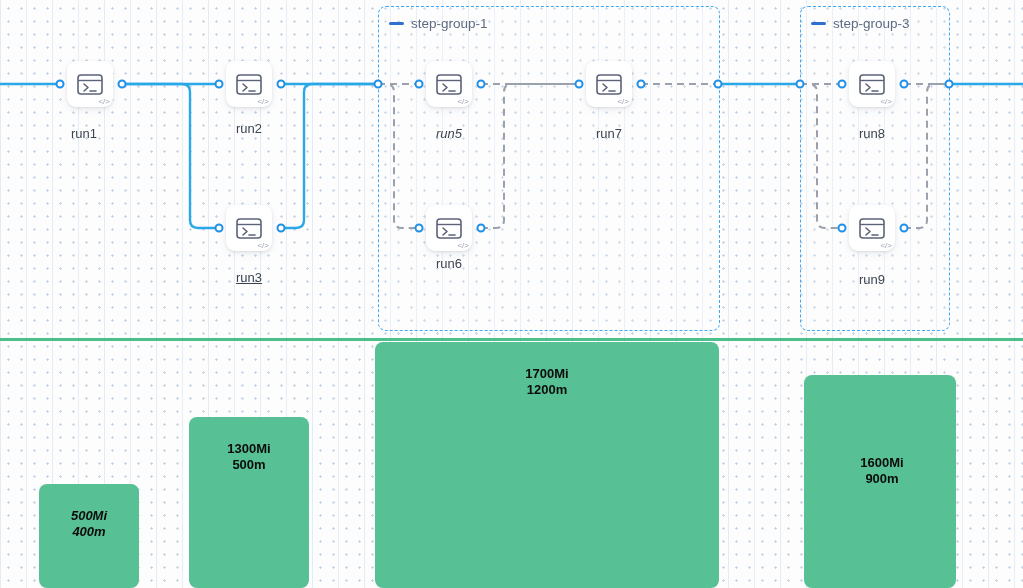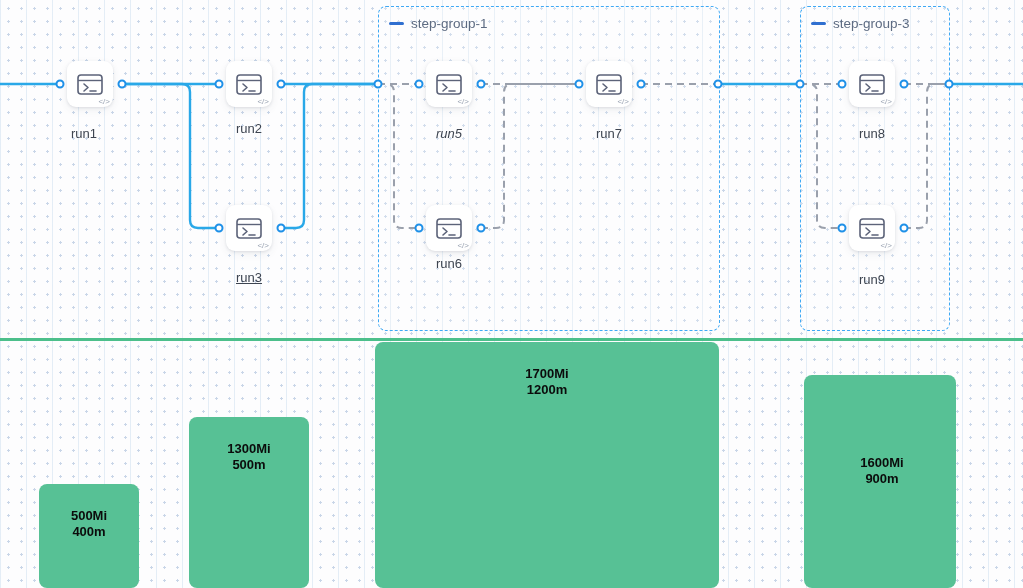--- a/index.html
+++ b/index.html
@@ -260,21 +260,21 @@
       <div class="port" style="left: 904px; top: 84px; border-color: rgb(30, 144, 232);"></div>
       <div class="port" style="left: 842px; top: 228px; border-color: rgb(30, 144, 232);"></div>
       <div class="port" style="left: 904px; top: 228px; border-color: rgb(30, 144, 232);"></div>
       <div class="port" style="left: 949px; top: 84px; border-color: rgb(30, 144, 232);"></div>
     </div>
 
   <div id="divider" style="top: 338px; height: 3px; background: rgb(76, 191, 139);"></div>
 
   <div id="bars-layer">
       <div class="bar" style="left: 39px; top: 484px; width: 100px; height: 104px; background: rgb(87, 193, 149);"></div>
-      <div class="bar-text" style="left: 39px; width: 100px; top: 508px;">500Mi
+      <div class="bar-text" style="left: 39px; width: 100px; top: 508px; font-style: italic;">500Mi
 400m</div>
       <div class="bar" style="left: 189px; top: 417px; width: 120px; height: 171px; background: rgb(87, 193, 149);"></div>
       <div class="bar-text" style="left: 189px; width: 120px; top: 441px;">1300Mi
 500m</div>
       <div class="bar" style="left: 375px; top: 342px; width: 344px; height: 246px; background: rgb(87, 193, 149);"></div>
       <div class="bar-text" style="left: 375px; width: 344px; top: 366px;">1700Mi
 1200m</div>
       <div class="bar" style="left: 804px; top: 375px; width: 152px; height: 213px; background: rgb(87, 193, 149);"></div>
       <div class="bar-text" style="left: 804px; width: 156px; top: 418px; margin-top: 37px;">1600Mi
 900m</div>

